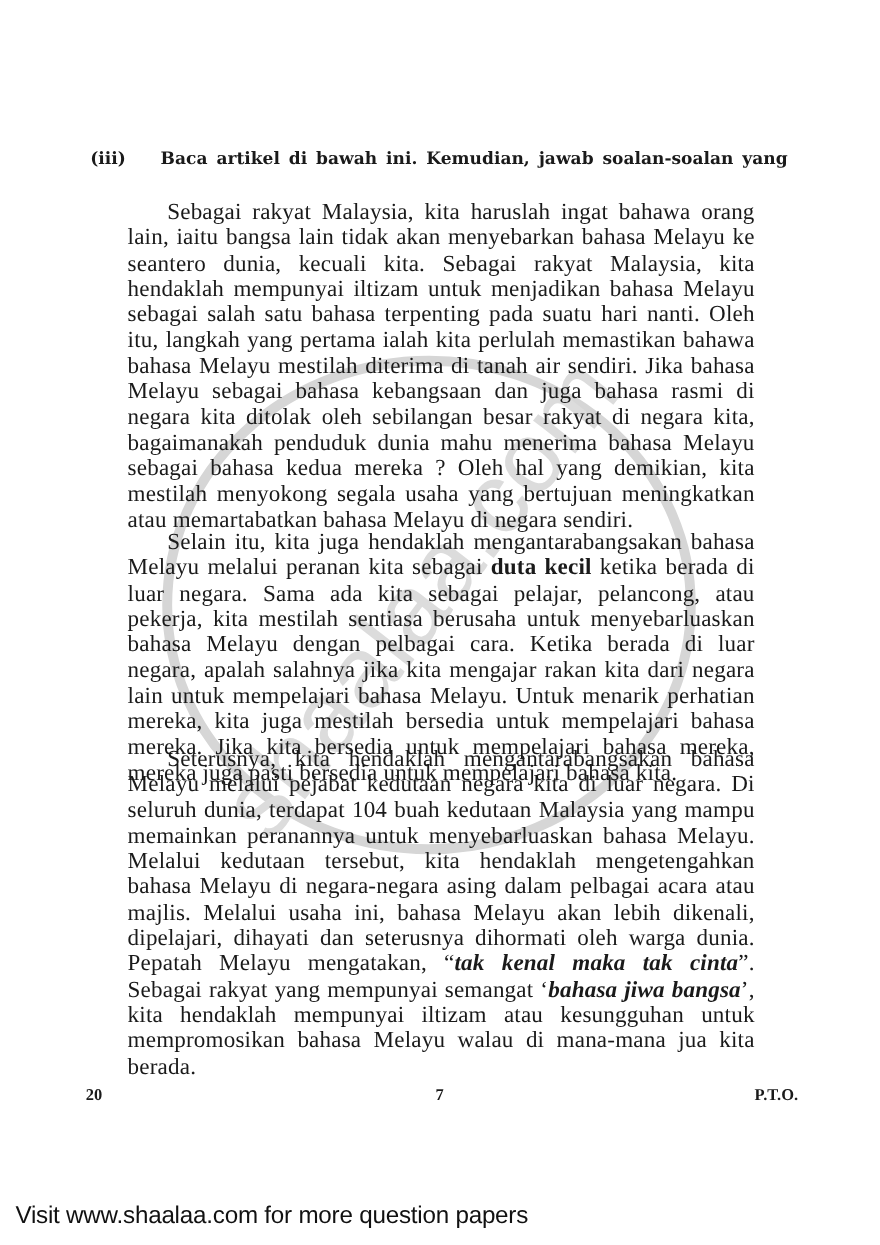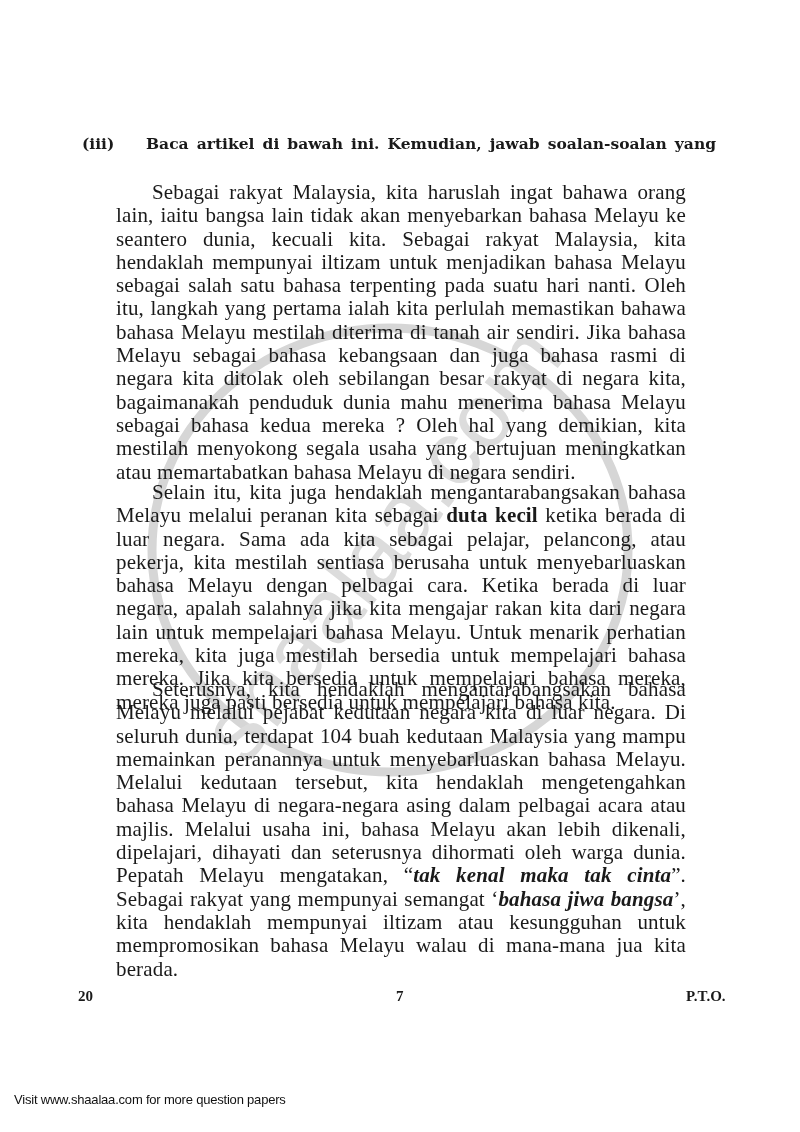--- a/index.html
+++ b/index.html
@@ -94,21 +94,21 @@
     }
     .footer span { position: absolute; }
     .f-left { left: 78px; }
     .f-center { left: 396px; }
     .f-right { left: 686px; }
     .visit {
       position: absolute;
       left: 14px;
       top: 1092px;
       font-family: "Liberation Sans", "DejaVu Sans", sans-serif;
-      font-size: 13px;
+      font-size: 22px;
       color: #111;
       letter-spacing: -0.2px;
       z-index: 1;
     }
   </style>
 </head>
 <body>
 
 <div class="page">
 

